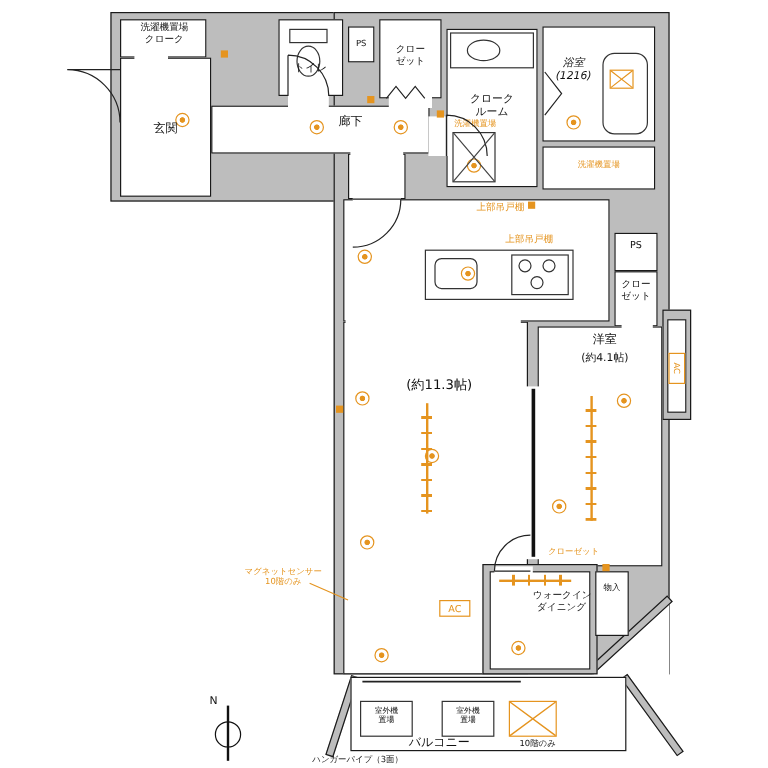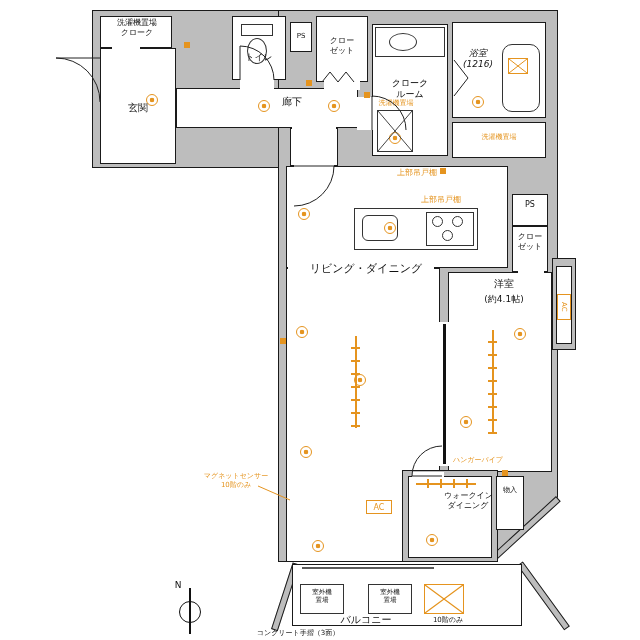--- a/index.html
+++ b/index.html
@@ -132,22 +132,22 @@
   <div class="abs lbl" style="left:272px;top:96px;width:40px;font-family:Liberation Serif, serif;">廊下</div>
   <div class="abs lbl s9" style="left:374px;top:78px;width:72px;">
     <div>クローク</div>
     <div>ルーム</div>
   </div>
   <div class="abs lbl s9" style="left:450px;top:48px;width:56px;font-style:italic;">
     <div>浴室</div>
     <div>(1216)</div>
   </div>
   <div class="abs lbl s11" style="left:296px;top:262px;width:140px;">
-    <div>リビング・ダイニング</div>
-  </div>
+  </div>
+  <div class="abs lbl s11" style="left:292px;top:314px;width:148px;">(約11.3帖)</div>
   <div class="abs lbl" style="left:468px;top:278px;width:72px;">洋室</div>
   <div class="abs lbl s9" style="left:462px;top:294px;width:84px;">(約4.1帖)</div>
   <div class="abs lbl s8" style="left:408px;top:491px;width:84px;padding-left:36px;">
     <div>ウォークイン</div>
     <div>ダイニング</div>
   </div>
   <div class="abs lbl s8" style="left:512px;top:232px;width:36px;">
     <div>クロー</div>
     <div>ゼット</div>
   </div>
@@ -156,32 +156,32 @@
   <div class="abs lbl" style="left:316px;top:614px;width:100px;">バルコニー</div>
 
   <div class="abs lbl s8 olbl" style="left:382px;top:168px;width:70px;">上部吊戸棚</div>
   <div class="abs lbl s8 olbl" style="left:406px;top:195px;width:70px;">上部吊戸棚</div>
   <div class="abs lbl s7 olbl" style="left:374px;top:99px;width:44px;">洗濯機置場</div>
   <div class="abs lbl s7 olbl" style="left:456px;top:133px;width:86px;">洗濯機置場</div>
   <div class="abs lbl s7 olbl" style="left:194px;top:472px;width:84px;">
     <div>マグネットセンサー</div>
     <div>10階のみ</div>
   </div>
-  <div class="abs lbl s7 olbl" style="left:440px;top:456px;width:76px;">ハンガーパイプ</div>
+  <div class="abs lbl s7 olbl" style="left:440px;top:456px;width:76px;">クローゼット</div>
 
   <div class="abs lbl s65" style="left:300px;top:588px;width:44px;">
     <div>室外機</div>
     <div>置場</div>
   </div>
   <div class="abs lbl s65" style="left:368px;top:588px;width:44px;">
     <div>室外機</div>
     <div>置場</div>
   </div>
   <div class="abs lbl s7" style="left:426px;top:616px;width:44px;">10階のみ</div>
-  <div class="abs lbl s7" style="left:238px;top:629px;width:120px;">コンクリート手摺（3面）</div>
+  <div class="abs lbl s7" style="left:238px;top:629px;width:120px;">ハンガーパイプ（3面）</div>
 
   <div class="abs" style="left:170px;top:580px;width:44px;height:58px;">
     <div class="abs" style="left:19px;top:8px;width:2px;height:46px;background:#111;"></div>
     <div class="abs" style="left:9px;top:21px;width:22px;height:22px;border:1.5px solid #111;border-radius:50%;"></div>
     <div class="abs lbl s9" style="left:0px;top:0px;width:16px;">N</div>
   </div>
 
   <svg class="abs" width="640" height="640" viewBox="0 0 640 640" style="left:0;top:0;">
     <path d="M 56 58 A 44 44 0 0 1 100 102 M 56 58 L 100 58" fill="none" stroke="#222" stroke-width="1"></path>
     <path d="M 240 80 L 240 46 M 240 46 A 34 34 0 0 1 274 80" fill="none" stroke="#222" stroke-width="1"></path>

